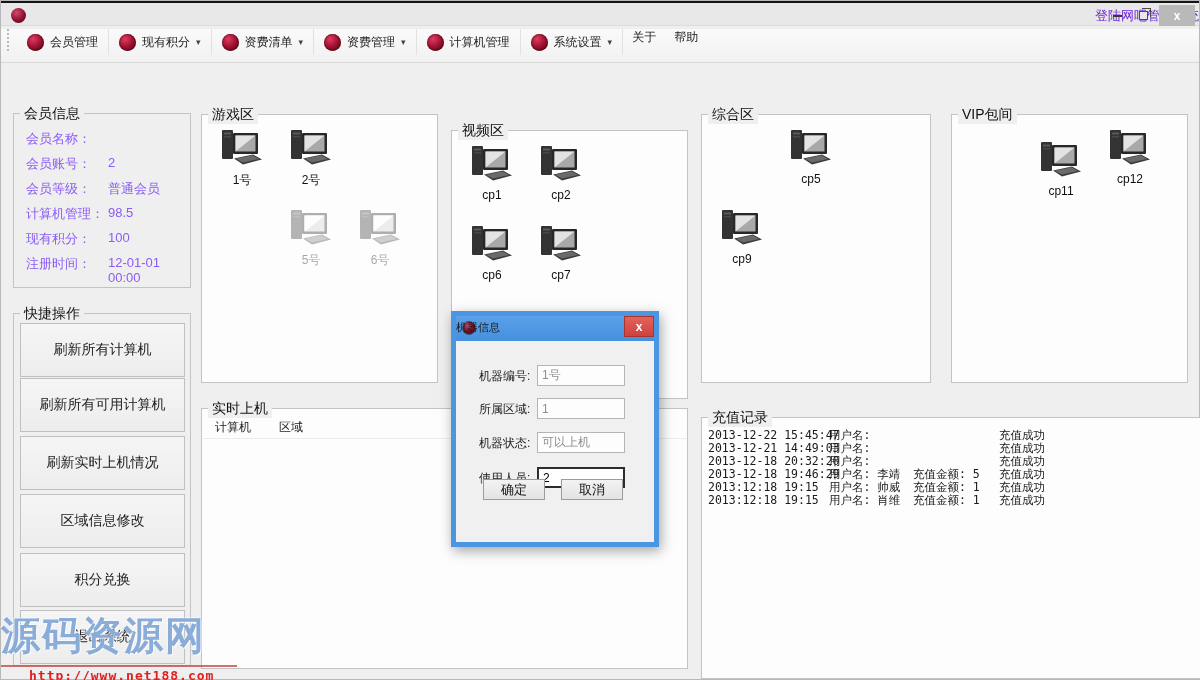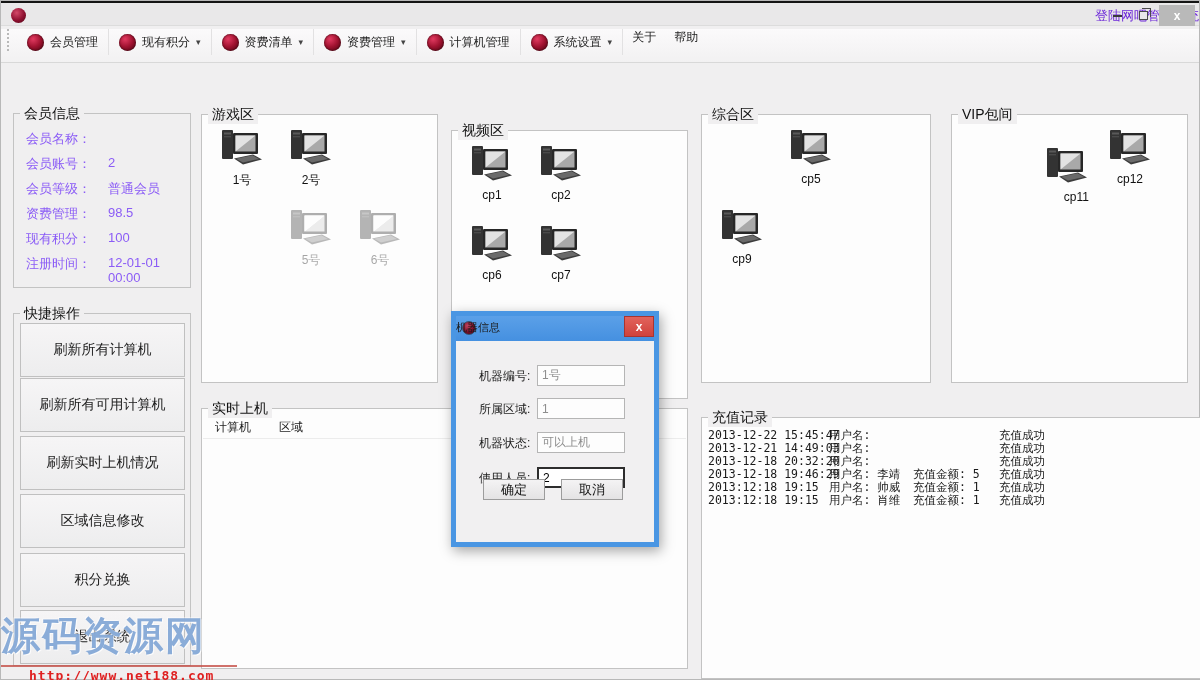--- a/index.html
+++ b/index.html
@@ -148,21 +148,21 @@
   </div>
         <div class="mi-row" style="top: 41px;">
     <span class="mi-label">会员账号：</span>
     <span class="mi-value">2</span>
   </div>
         <div class="mi-row" style="top: 66px;">
     <span class="mi-label">会员等级：</span>
     <span class="mi-value">普通会员</span>
   </div>
         <div class="mi-row" style="top: 91px;">
-    <span class="mi-label">资费管理：</span>
+    <span class="mi-label">计算机管理：</span>
     <span class="mi-value">98.5</span>
   </div>
         <div class="mi-row" style="top: 116px;">
     <span class="mi-label">现有积分：</span>
     <span class="mi-value">100</span>
   </div>
         <div class="mi-row" style="top: 141px;">
     <span class="mi-label">注册时间：</span>
     <span class="mi-value">12-01-01 00:00</span>
   </div>
@@ -322,21 +322,21 @@
       <polygon points="14,29.5 33,25.5 42,30.5 23,35.5" fill="#3c3c3c"></polygon>
       <polygon points="16,29.8 32.5,26.3 39,29.9 23,33.5" fill="#6a6a6a"></polygon>
     </svg>
     <span class="pc-label">cp9</span>
   </div>
       </div>
   </div>
   <div class="groupbox gb-white zone" style="left:950px; top:113px; width:237px; height:269px;">
     <span class="gb-label">VIP包间</span>
     <div class="zone-body">
-        <div class="computer" style="left: 81px; top: 32px; text-align: right;">
+        <div class="computer" style="left: 81px; top: 26px;">
     <svg width="44" height="38" viewBox="0 0 44 38">
       <rect x="2" y="1" width="11" height="29" rx="1" fill="#333333"></rect>
       <rect x="4" y="3.5" width="7" height="2" fill="#5a5a5a"></rect>
       <rect x="4" y="7" width="7" height="1.4" fill="#4a4a4a"></rect>
       <rect x="13" y="4" width="25" height="21" rx="1" fill="#272727"></rect>
       <rect x="15.5" y="6.5" width="20" height="16" fill="#a9a9a9"></rect>
       <polygon points="15.5,6.5 35.5,6.5 15.5,22.5" fill="#e3e3e3"></polygon>
       <polygon points="14,29.5 33,25.5 42,30.5 23,35.5" fill="#3c3c3c"></polygon>
       <polygon points="16,29.8 32.5,26.3 39,29.9 23,33.5" fill="#6a6a6a"></polygon>
     </svg>

